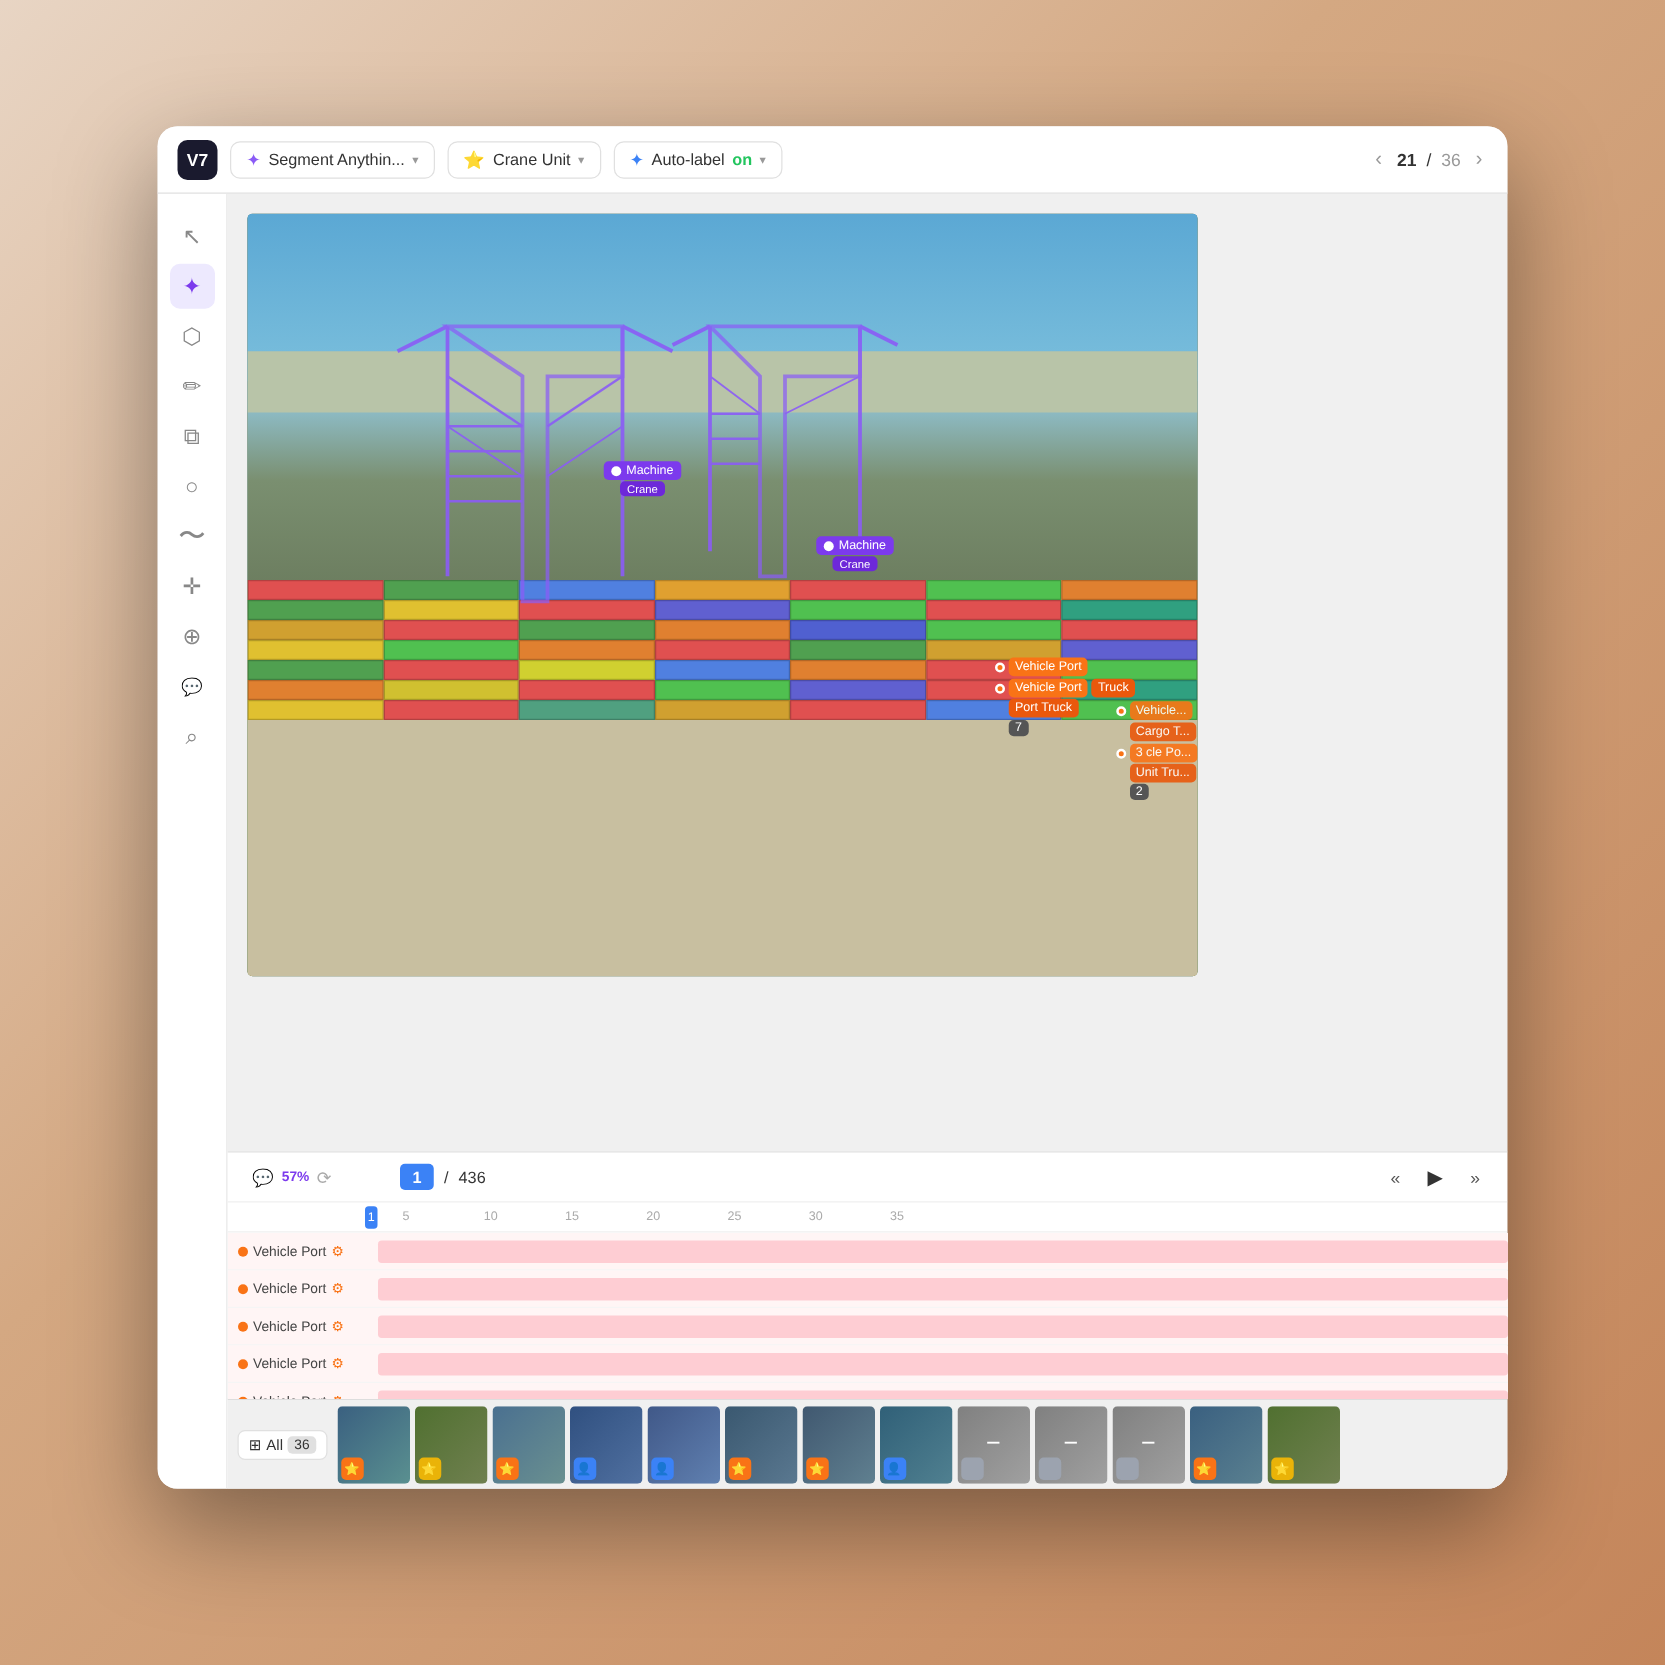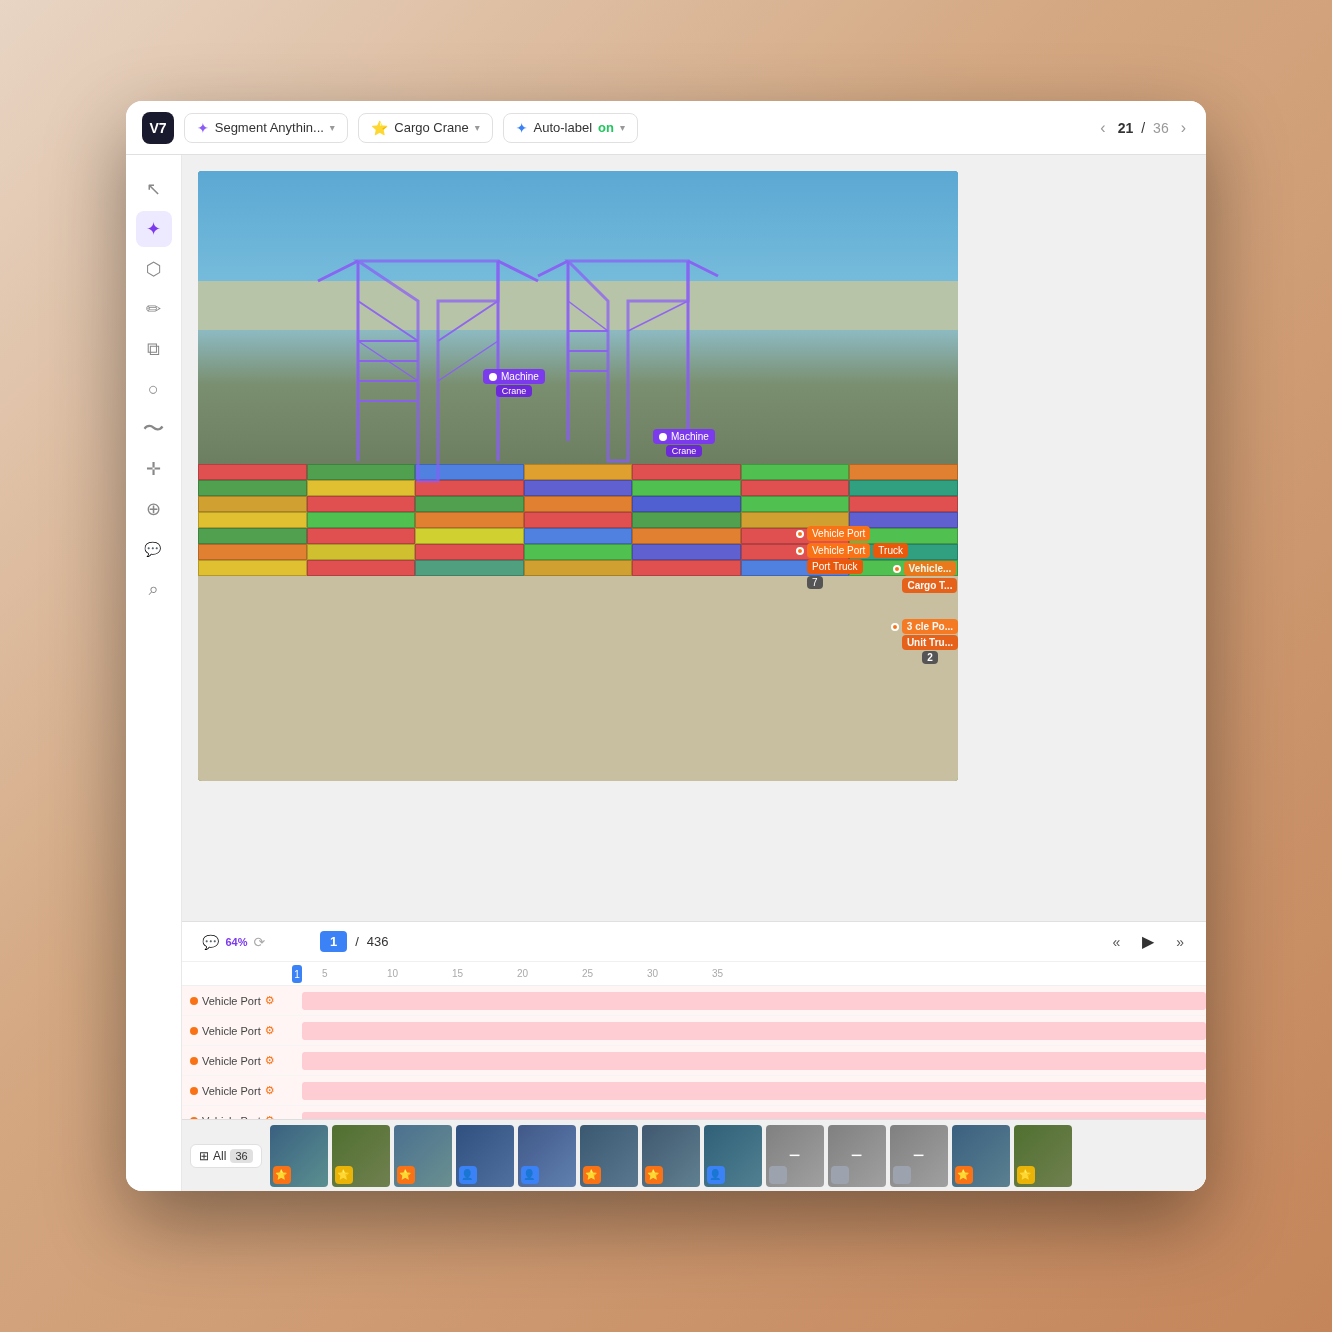--- a/index.html
+++ b/index.html
@@ -340,21 +340,21 @@
     <div class="app-logo">V7</div>
 
     <div class="toolbar-btn">
       <span style="color:#8b5cf6; font-size:14px;">✦</span>
       <span>Segment Anythin...</span>
       <span class="toolbar-chevron">▾</span>
     </div>
 
     <div class="toolbar-btn">
       <span style="color:#f59e0b; font-size:14px;">⭐</span>
-      <span>Cargo Crane</span>
+      <span>Crane Unit</span>
       <span class="toolbar-chevron">▾</span>
     </div>
 
     <div class="toolbar-btn">
       <span style="color:#3b82f6; font-size:14px;">✦</span>
       <span>Auto-label</span>
       <span class="auto-label-on">on</span>
       <span class="toolbar-chevron">▾</span>
     </div>
 
@@ -527,48 +527,48 @@
                 <div style="background:#ea580c; color:white; font-size:10px; padding:2px 5px; border-radius:4px; white-space:nowrap;">Truck</div>
               </div>
 
               <div style="margin-left:11px;">
                 <div style="background:#ea580c; color:white; font-size:10px; padding:2px 5px; border-radius:4px; white-space:nowrap;">Port Truck</div>
               </div>
 
               <div style="background:#555; color:white; font-size:10px; padding:1px 5px; border-radius:4px; margin-top:2px; margin-left:11px;">7</div>
             </div>
 
-            <div style="position:absolute; top:390px; right:0px; display:flex; flex-direction:column; align-items:center;font-weight:bold;">
+            <div style="position:absolute; top:390px; right:0px; display:flex; flex-direction:column; align-items:flex-start;">
               <div style="display:flex; align-items:center; gap:3px; margin-bottom:2px;">
                 <div style="width:8px;height:8px;border-radius:50%;background:#f97316;border:2px solid white;flex-shrink:0;"></div>
                 <div style="background:#f97316; color:white; font-size:10px; padding:2px 5px; border-radius:4px; white-space:nowrap; opacity:0.9;">Vehicle...</div>
               </div>
               <div style="margin-left:11px; margin-bottom:2px;">
                 <div style="background:#ea580c; color:white; font-size:10px; padding:2px 5px; border-radius:4px; white-space:nowrap; opacity:0.9;">Cargo T...</div>
               </div>
-              <div style="display:flex; align-items:center; gap:3px; margin-bottom:1px;margin-top:24px;">
+              <div style="display:flex; align-items:center; gap:3px; margin-bottom:1px;">
                 <div style="width:8px;height:8px;border-radius:50%;background:#f97316;border:2px solid white;flex-shrink:0;"></div>
                 <div style="background:#f97316; color:white; font-size:10px; padding:2px 5px; border-radius:4px; white-space:nowrap; opacity:0.9;">3 cle Po...</div>
               </div>
               <div style="margin-left:11px; margin-bottom:1px;">
                 <div style="background:#ea580c; color:white; font-size:10px; padding:2px 5px; border-radius:4px; white-space:nowrap; opacity:0.9;">Unit Tru...</div>
               </div>
               <div style="background:#555; color:white; font-size:10px; padding:1px 5px; border-radius:4px; margin-left:11px;">2</div>
             </div>
           </div>
         </div>
       </div>
 
       <div class="bottom-panel">
 
         <div class="timeline-header">
 
           <div style="width:110px; display:flex; align-items:center; gap:6px; flex-shrink:0; padding-left:4px;">
             <span style="color:#aaa; font-size:14px;">💬</span>
-            <span style="font-size:11px; color:#7c3aed; font-weight:600;">64%</span>
+            <span style="font-size:11px; color:#7c3aed; font-weight:600;">57%</span>
             <span style="color:#aaa; font-size:14px;">⟳</span>
           </div>
           <div class="page-nav">
             <div class="page-box">1</div>
             <span>/</span>
             <span>436</span>
           </div>
           <div class="timeline-controls">
             <button class="timeline-btn">«</button>
             <button class="play-btn">▶</button>

